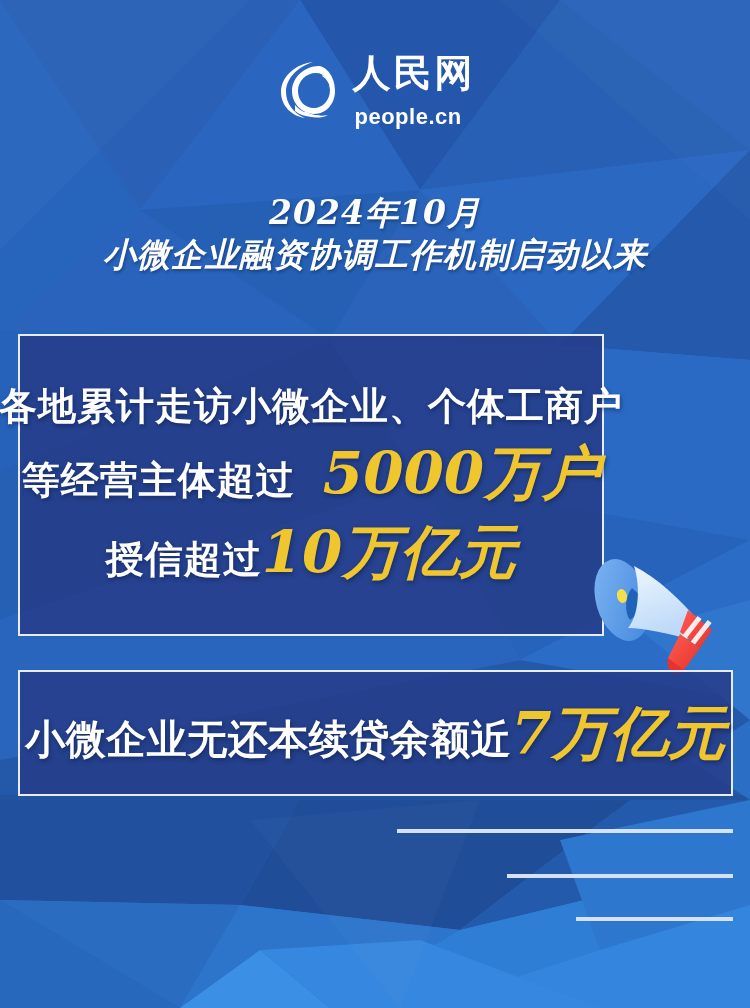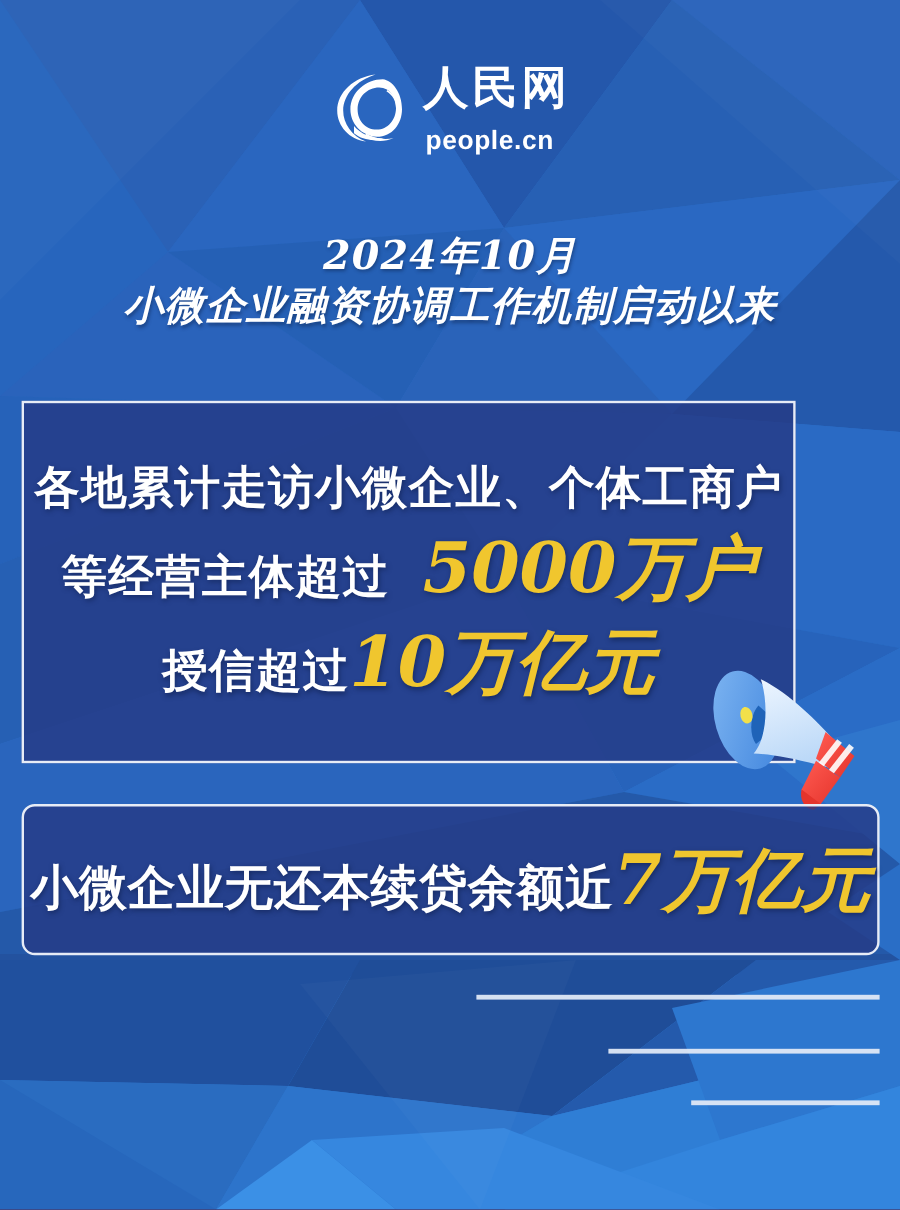--- a/index.html
+++ b/index.html
@@ -7,21 +7,21 @@
   html, body {
     width:750px; height:1008px;
     background:#1f4fa3;
     font-family:"Liberation Sans", "DejaVu Sans", sans-serif;
     overflow:hidden;
   }
   #poster {
     position:relative;
     width:750px; height:1008px;
     overflow:hidden;
-    background:#7f1d1d;
+    background:#0f172a;
   }
   
   #bg {
     position:absolute; inset:0;
     width:750px; height:1008px;
     display:block;
   }
 
   
   .logo-wrap {
@@ -79,29 +79,28 @@
     position:absolute;
     border:2px solid #e7ecf6;
     background:rgba(38,57,132,0.80);
     display:flex;
     flex-direction:column;
     align-items:center;
     justify-content:center;
   }
   #box-1 {
     left:18px; top:334px;
-    width:645px; height:302px;
+    width:586px; height:302px;
     padding:10px 26px;
     gap:14px;
   }
   #box-2 {
     left:18px; top:670px;
     width:715px; height:126px;
     padding:6px 18px;
-    border-radius:11px;
   }
   .stat-line {
     font-family:"DejaVu Serif","Liberation Serif",serif;
     font-weight:bold;
     color:#ffffff;
     white-space:nowrap;
     line-height:1.12;
     letter-spacing:1px;
     text-shadow:1px 2px 4px rgba(8,22,60,0.5);
     display:flex;

